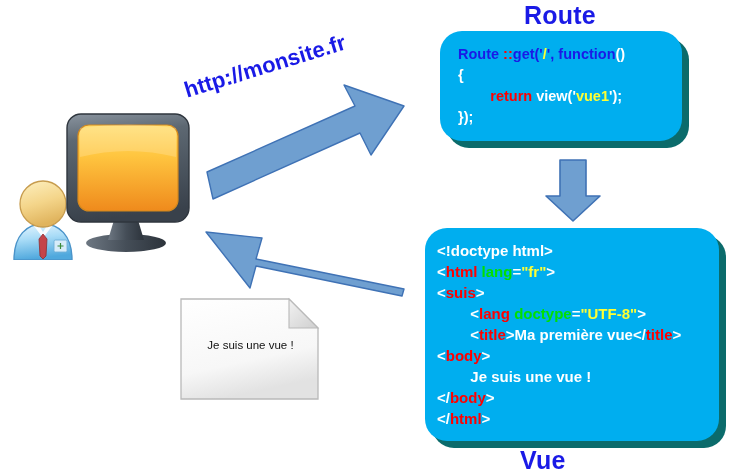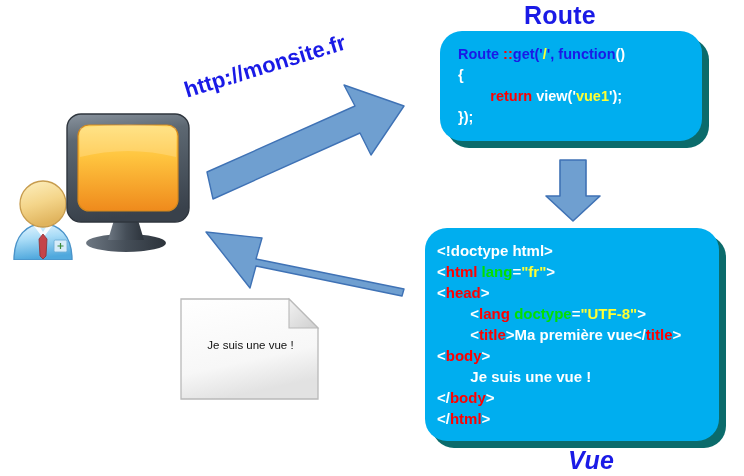--- a/index.html
+++ b/index.html
@@ -21,40 +21,40 @@
   
   .section-label {
     position: absolute;
     color: #1a1ae6;
     font-weight: bold;
     font-size: 25px;
     letter-spacing: 0.2px;
     white-space: nowrap;
   }
   #label-route { left: 524px; top: 1px; }
-  #label-vue   { left: 568px; top: 446px; font-style: italic; }
+  #label-vue   { left: 520px; top: 446px; }
 
   
   .codebox {
     position: absolute;
     background: #00AEEF;
     border-radius: 22px;
     box-shadow: 7px 7px 0 0 #0b6b6b;
     box-sizing: border-box;
   }
   .codebox pre {
     margin: 0;
     font-family: "Liberation Sans", sans-serif;
     font-weight: bold;
     white-space: pre;
   }
   #route-box {
     left: 440px;
     top: 31px;
-    width: 262px;
+    width: 242px;
     height: 110px;
     padding: 13px 0 0 18px;
   }
   #route-box pre { font-size: 14.5px; line-height: 21px; }
   #vue-box {
     left: 425px;
     top: 228px;
     width: 294px;
     height: 213px;
     padding: 12px 0 0 12px;
@@ -230,21 +230,21 @@
   <div class="codebox" id="route-box">
     <pre><span class="c-blue">Route </span><span class="c-red">::</span><span class="c-blue">get('</span><span class="c-yellow">/</span><span class="c-blue">', function</span><span class="c-white">()</span>
 <span class="c-white">{</span>
 <span class="c-white">        </span><span class="c-red">return</span><span class="c-white"> view('</span><span class="c-yellow">vue1</span><span class="c-white">');</span>
 <span class="c-white">});</span></pre>
   </div>
 
   <div class="codebox" id="vue-box">
     <pre><span class="c-white">&lt;!doctype html&gt;</span>
 <span class="c-white">&lt;</span><span class="c-red">html</span><span class="c-white"> </span><span class="c-green">lang</span><span class="c-white">=</span><span class="c-yellow">"fr"</span><span class="c-white">&gt;</span>
-<span class="c-white">&lt;</span><span class="c-red">head</span><span class="c-white">&gt;</span>
+<span class="c-white">&lt;</span><span class="c-red">suis</span><span class="c-white">&gt;</span>
 <span class="c-white">        &lt;</span><span class="c-red">lang</span><span class="c-white"> </span><span class="c-green">doctype</span><span class="c-white">=</span><span class="c-yellow">"UTF-8"</span><span class="c-white">&gt;</span>
 <span class="c-white">        &lt;</span><span class="c-red">title</span><span class="c-white">&gt;Ma première vue&lt;/</span><span class="c-red">title</span><span class="c-white">&gt;</span>
 <span class="c-white">&lt;</span><span class="c-red">body</span><span class="c-white">&gt;</span>
 <span class="c-white">        Je suis une vue !</span>
 <span class="c-white">&lt;/</span><span class="c-red">body</span><span class="c-white">&gt;</span>
 <span class="c-white">&lt;/</span><span class="c-red">html</span><span class="c-white">&gt;</span></pre>
   </div>
 
   <div class="section-label" id="label-vue">Vue</div>
 

